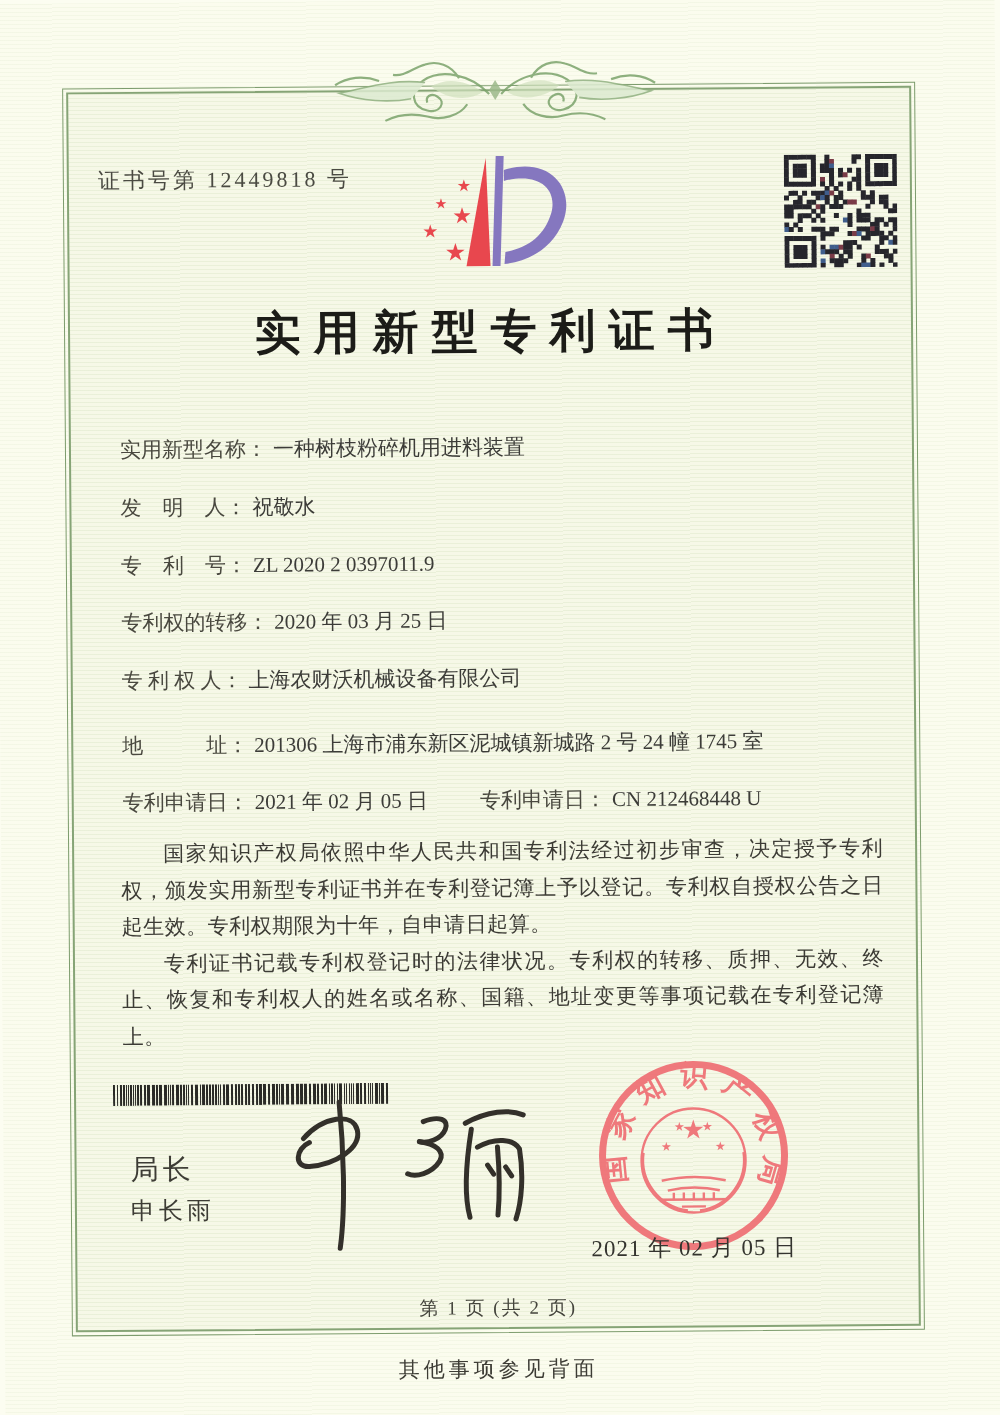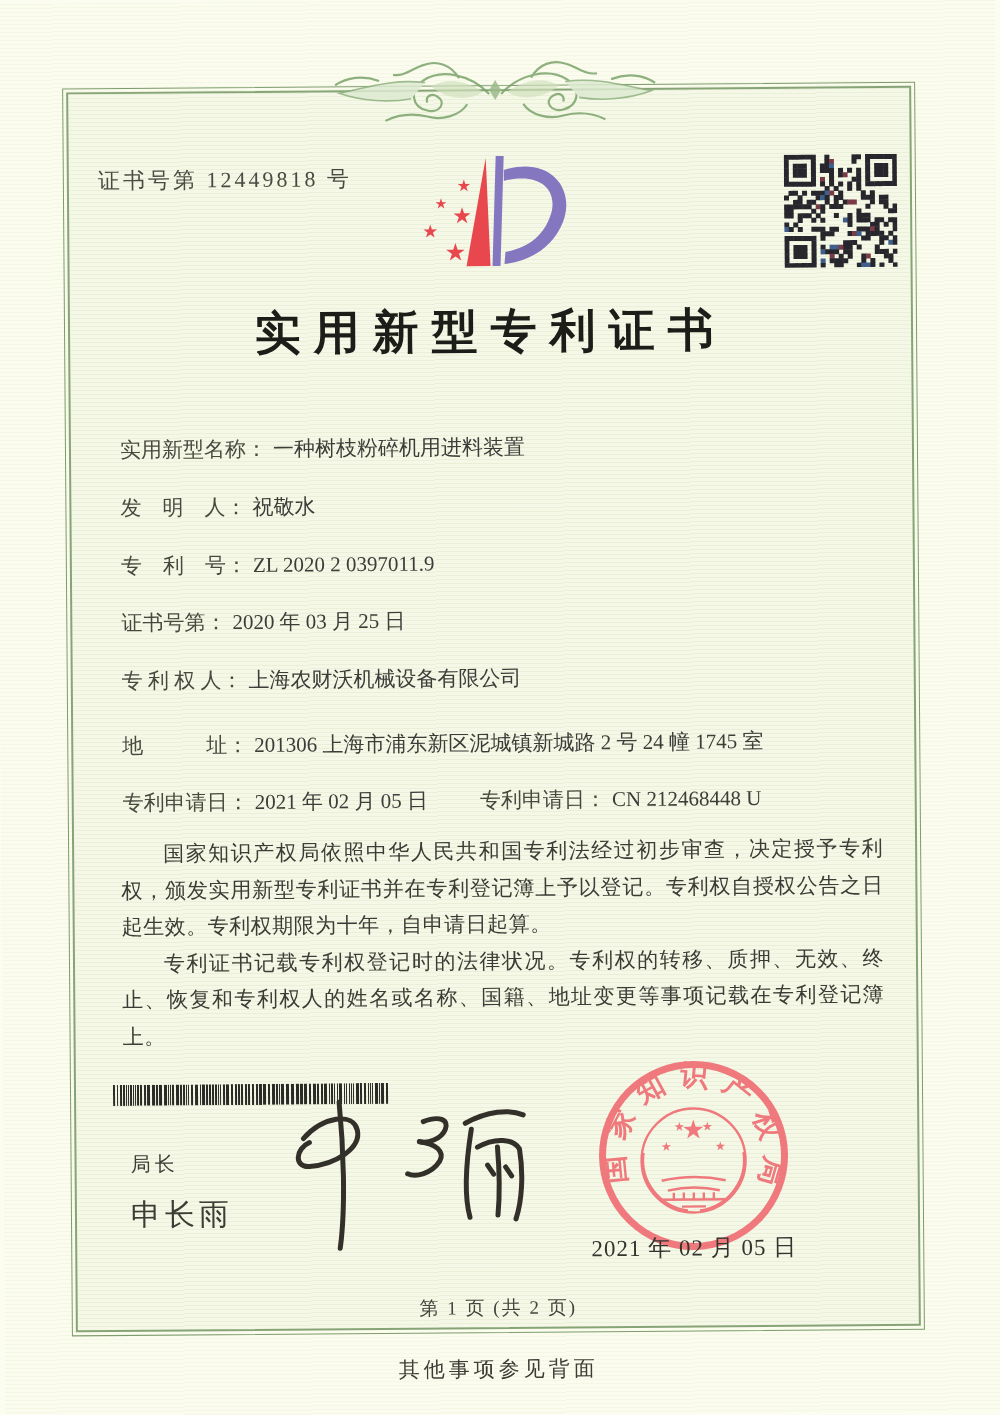--- a/index.html
+++ b/index.html
@@ -37,22 +37,22 @@
   .row .lbl{color:#49483f;}
   .row .val{color:#3c3c38;margin-left:6px;}
   .r0{top:433px}.r1{top:491px}.r2{top:549px}.r3{top:606px}.r4{top:664px}.r5{top:729px}
   .grant{top:786px;}
   .grant .gap{display:inline-block;width:52px;}
   .body-text{
     left:120px;top:833px;width:762px;font-size:21px;line-height:36.5px;
     color:#3c3b35;text-align:justify;letter-spacing:0.5px;
   }
   .body-text p{margin:0;text-indent:2em;}
-  .sig-role{left:127px;top:1148px;font-size:20px;color:#3d3c35;letter-spacing:4px;}
-  .sig-name{left:127px;top:1192px;font-size:30px;color:#3d3c35;letter-spacing:4px;}
+  .sig-role{left:127px;top:1148px;font-size:28px;color:#3d3c35;letter-spacing:4px;}
+  .sig-name{left:127px;top:1192px;font-size:24px;color:#3d3c35;letter-spacing:4px;}
   .seal-date{left:570px;top:1234px;width:240px;text-align:center;font-size:23px;color:#34342f;letter-spacing:1px;}
   .page-info{left:67px;top:1295px;width:853px;text-align:center;font-size:19px;color:#44443c;letter-spacing:2px;}
   .back-note{left:67px;top:1355px;width:853px;text-align:center;font-size:21px;color:#3d3c35;letter-spacing:4px;}
   svg{display:block;}
 </style>
 </head>
 <body>
 
 <div class="sheet">
 
@@ -401,21 +401,21 @@
   <div class="abs row r0">
     <span class="lbl">实用新型名称：</span><span class="val">一种树枝粉碎机用进料装置</span>
   </div>
   <div class="abs row r1">
     <span class="lbl">发　明　人：</span><span class="val">祝敬水</span>
   </div>
   <div class="abs row r2">
     <span class="lbl">专　利　号：</span><span class="val">ZL 2020 2 0397011.9</span>
   </div>
   <div class="abs row r3">
-    <span class="lbl">证书号第：</span><span class="val">2020 年 03 月 25 日</span>
+    <span class="lbl">专利权的转移：</span><span class="val">2020 年 03 月 25 日</span>
   </div>
   <div class="abs row r4">
     <span class="lbl">专 利 权 人：</span><span class="val">上海农财沃机械设备有限公司</span>
   </div>
   <div class="abs row r5">
     <span class="lbl">地　　　址：</span><span class="val">201306 上海市浦东新区泥城镇新城路 2 号 24 幢 1745 室</span>
   </div>
 
   <div class="abs row grant">
     <span class="lbl">专利申请日：</span><span class="val">2021 年 02 月 05 日</span><span class="gap"></span><span class="lbl">专利申请日：</span><span class="val">CN 212468448 U</span>

